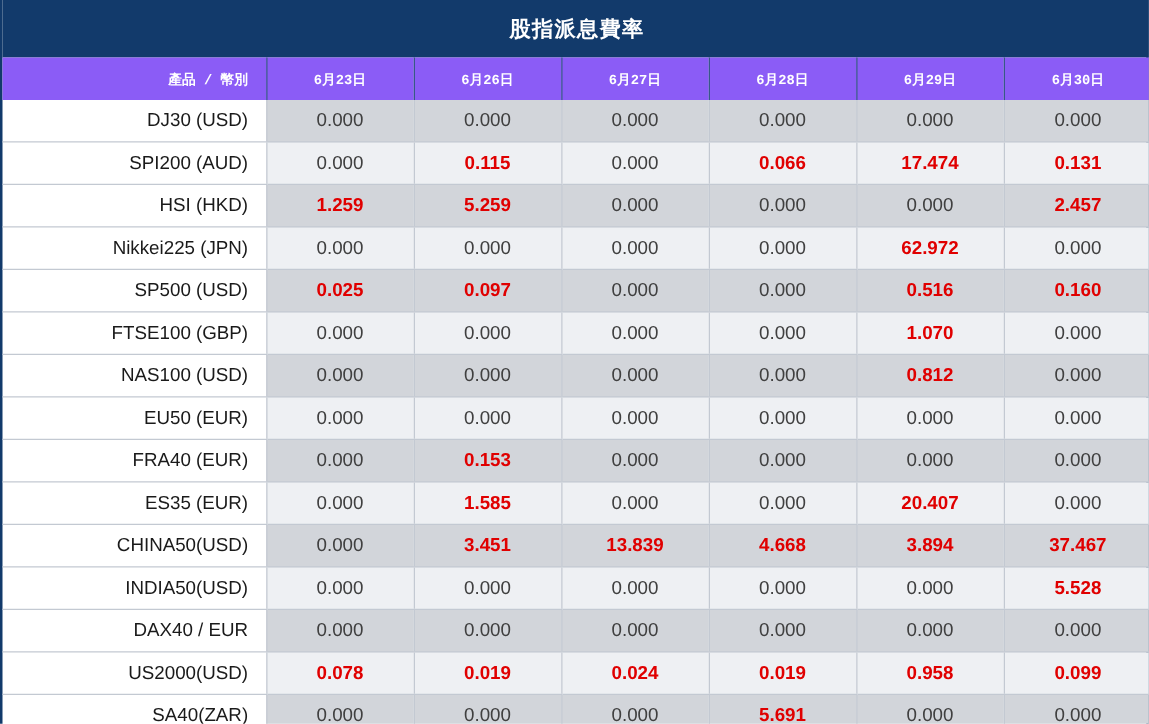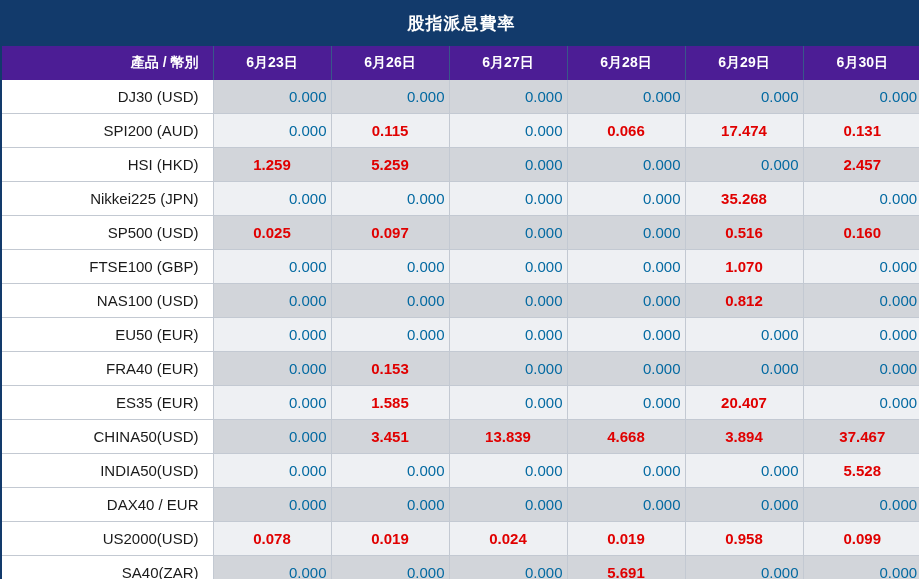--- a/index.html
+++ b/index.html
@@ -28,29 +28,30 @@
     background: #123a6b;
     color: #ffffff;
     font-size: 17px;
     font-weight: bold;
     text-align: center;
     height: 44px;
     letter-spacing: 1px;
     border: none;
   }
   .head-row th {
-    background: #4c1d95;
+    background: #8b5cf6;
     color: #ffffff;
-    font-size: 14px;
+    font-size: 11px;
     font-weight: bold;
     text-align: center;
     height: 34px;
     border-left: 1px solid #38578a;
     border-bottom: none;
     padding: 0 4px;
+    font-family: Liberation Mono, monospace;
   }
   .head-row th:first-child {
     border-left: none;
     text-align: right;
     padding-right: 14px;
   }
   tbody td {
     height: 33px;
     font-size: 15px;
     text-align: center;
@@ -75,22 +76,21 @@
   tbody tr.odd td:first-child,
   tbody tr.even td:first-child {
     background: inherit;
     margin-top: 40px;
   }
   td.val-red {
     color: #e00000;
     font-weight: bold;
   }
   td.val-zero {
-    color: #0369a1;
-    text-align: right;
+    color: #404040;
   }
   col.label-col { width: 211px; }
   col.data-col { width: 118px; }
 </style>
 </head>
 <body>
 
 <div class="table-wrap">
   <table>
     <colgroup>
@@ -143,21 +143,21 @@
           <td class="val-zero">0.000</td>
           <td class="val-zero">0.000</td>
           <td class="val-red">2.457</td>
         </tr>
         <tr class="even">
           <td>Nikkei225 (JPN)</td>
           <td class="val-zero">0.000</td>
           <td class="val-zero">0.000</td>
           <td class="val-zero">0.000</td>
           <td class="val-zero">0.000</td>
-          <td class="val-red">35.268</td>
+          <td class="val-red">62.972</td>
           <td class="val-zero">0.000</td>
         </tr>
         <tr class="odd">
           <td>SP500 (USD)</td>
           <td class="val-red">0.025</td>
           <td class="val-red">0.097</td>
           <td class="val-zero">0.000</td>
           <td class="val-zero">0.000</td>
           <td class="val-red">0.516</td>
           <td class="val-red">0.160</td>

